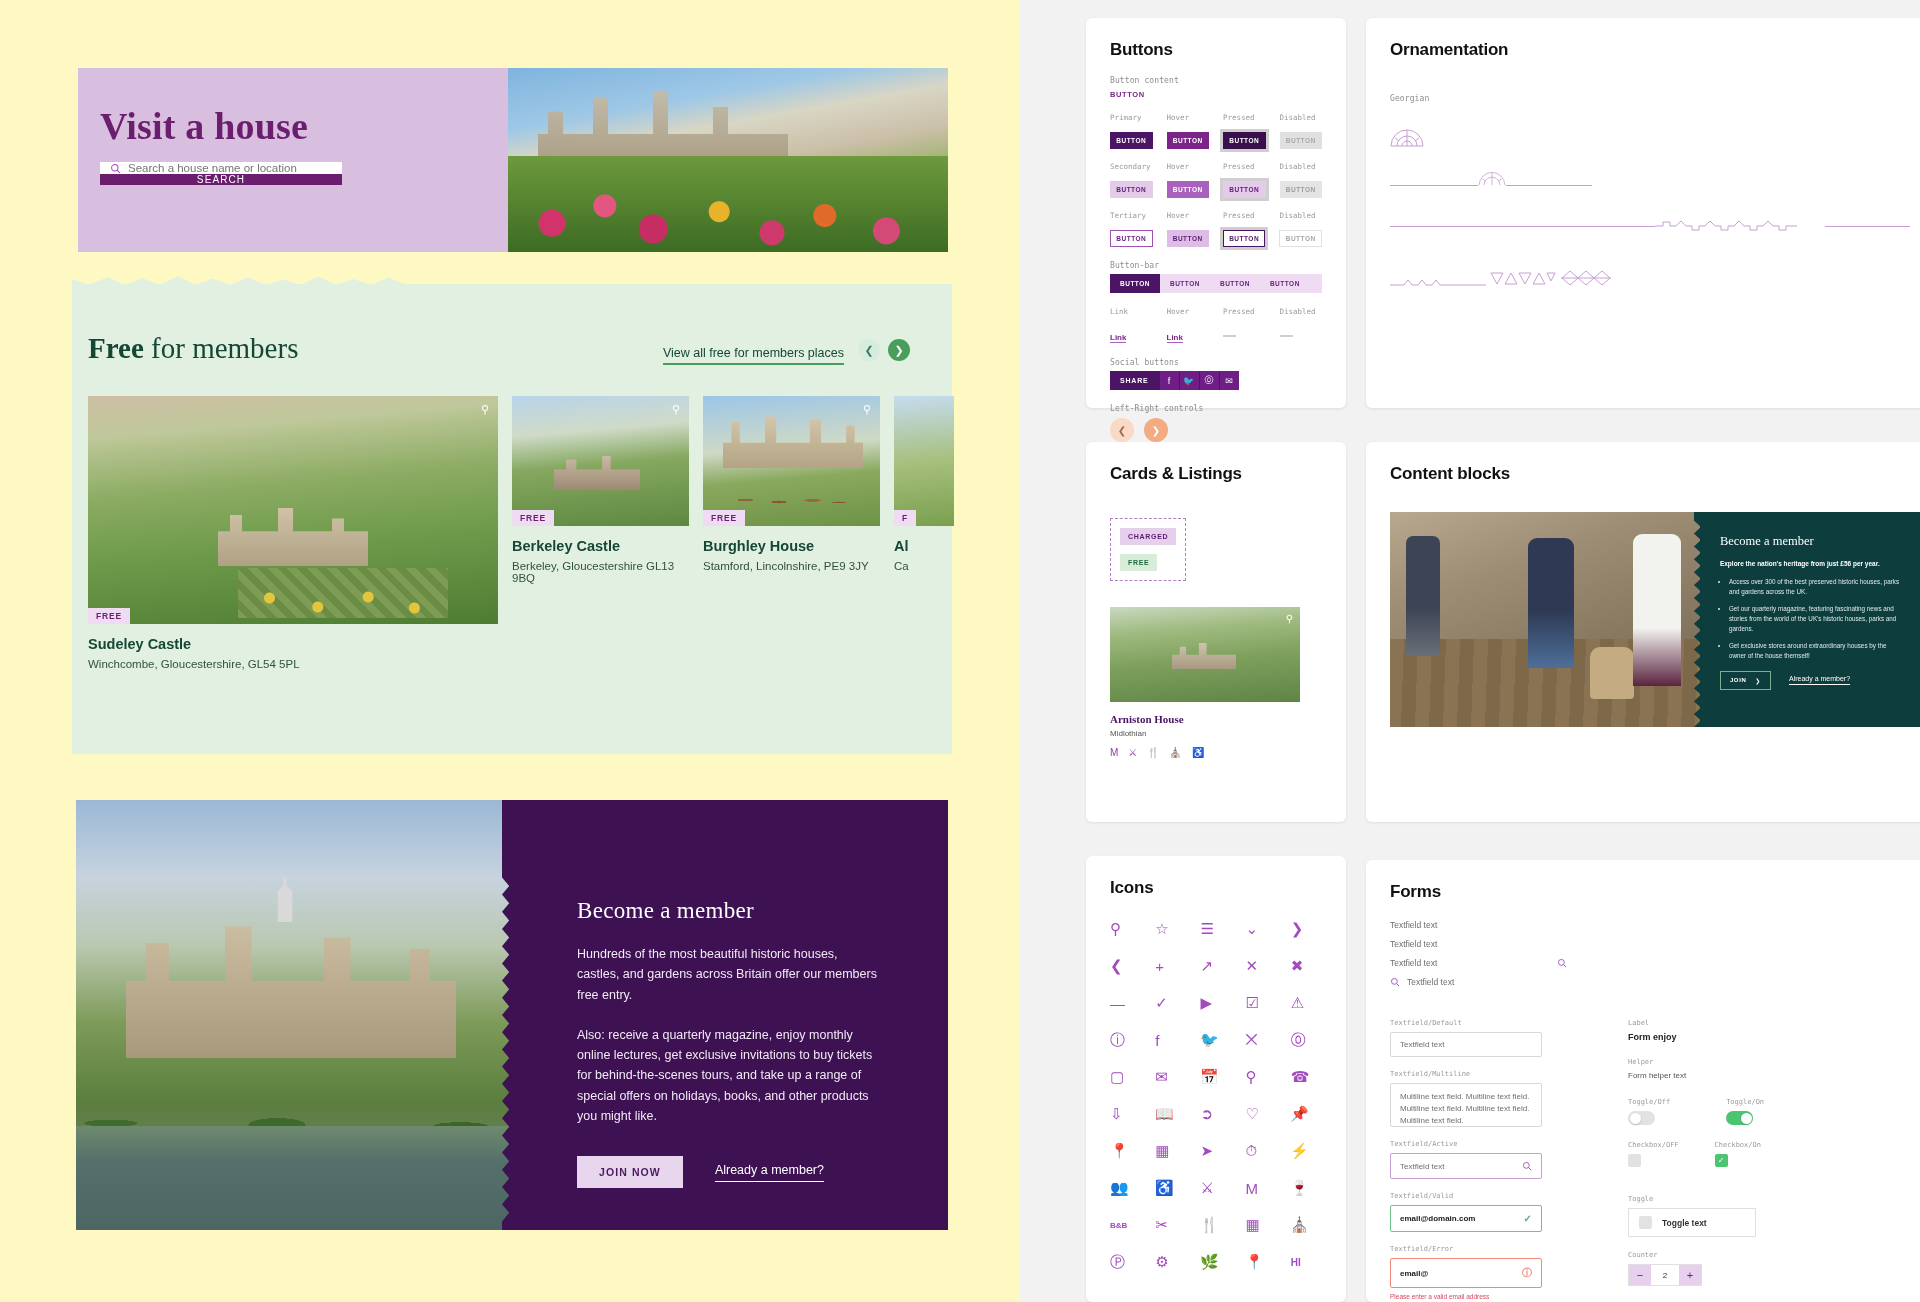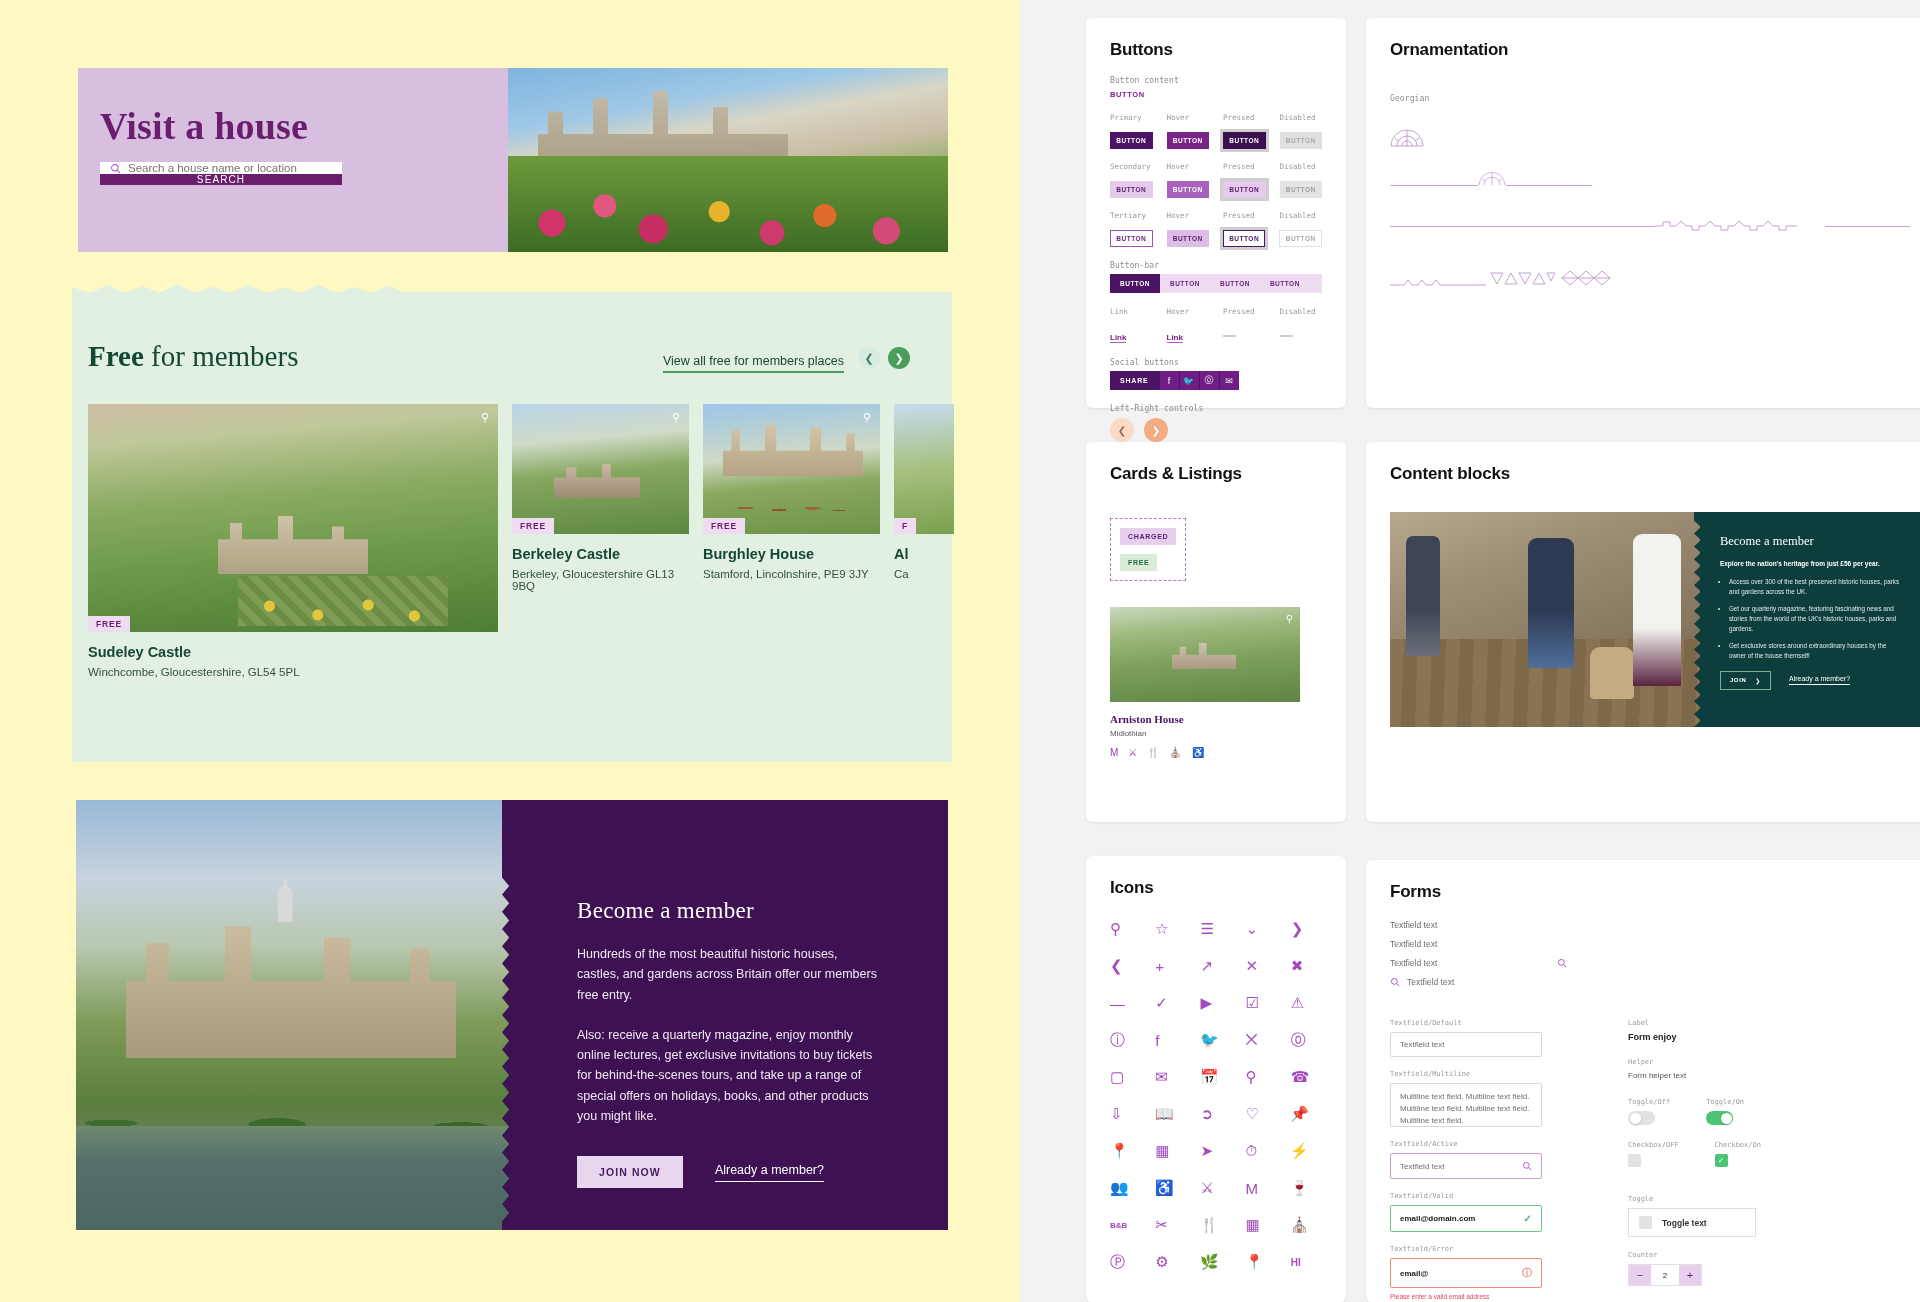--- a/index.html
+++ b/index.html
@@ -52,21 +52,21 @@
     border:0; outline:0; font-size:11.5px; color:#5c5c5c; width:200px;
     font-family:"Liberation Sans", sans-serif; background:transparent;
   }
   #hero-search .btn {
     background:#6b1e6e; color:#fff; font-size:10px; letter-spacing:1.1px;
     display:flex;align-items:center;justify-content:center;padding:0 16px; cursor:pointer;
   }
 
   
   #free-section {
-    position: absolute; left: 72px; top: 292px; width: 880px; height: 470px;
+    position: absolute; left: 72px; top: 284px; width: 880px; height: 470px;
     background: #e2f0e2;
     padding-left: 20px;
   }
   .zigzag-top {
     position:absolute; left:0; top:-9px; width:100%; height:10px;
     background:#e2f0e2;
     clip-path: polygon(0 100%, 0 40%, 2% 100%, 4% 20%, 6% 100%, 8% 30%, 10% 100%, 12% 10%, 14% 100%, 16% 35%, 18% 100%, 20% 20%, 22% 100%, 24% 45%, 26% 100%, 28% 15%, 30% 100%, 32% 40%, 34% 100%, 36% 25%, 38% 100%, 40% 100%, 100% 100%);
   }
   #free-head { position:absolute; left:16px; top:48px; font-size:29px; color:#154734; }
   #free-head b { font-weight:700; }
@@ -716,21 +716,21 @@
         <div class="err-msg">Please enter a valid email address</div>
       </div>
 
       <div>
         <div class="fld-lbl">Label</div>
         <div style="font-size:9px;font-weight:700;color:#222">Form enjoy</div>
 
         <div class="fld-lbl" style="margin-top:16px">Helper</div>
         <div style="font-size:8px;color:#555">Form helper text</div>
 
-        <div style="display:flex;gap:36px;margin-top:18px">
+        <div style="display:flex;gap:56px;margin-top:18px">
           <div>
             <div class="fld-lbl">Toggle/Off</div>
             <div class="tgl">
                 <i></i>
               </div>
           </div>
           <div>
             <div class="fld-lbl">Toggle/On</div>
             <div class="tgl on">
                 <i></i>

